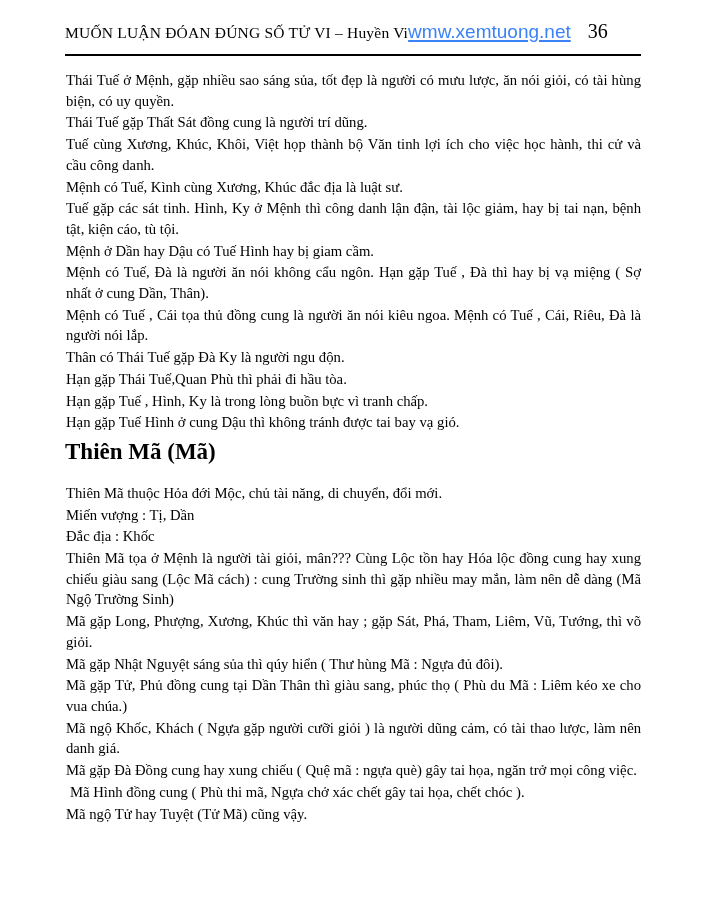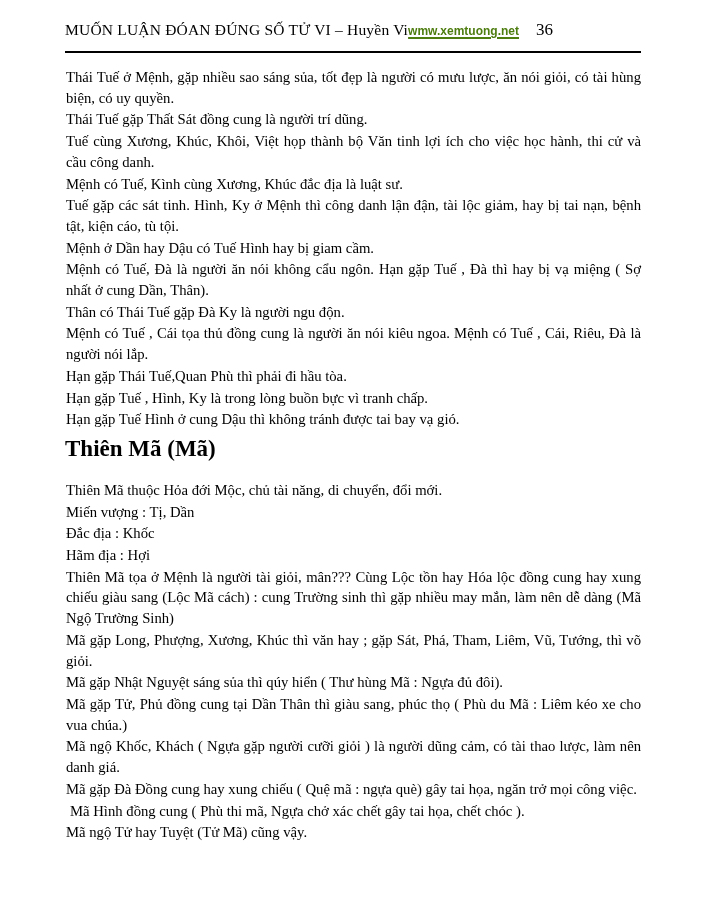--- a/index.html
+++ b/index.html
@@ -26,31 +26,31 @@
     letter-spacing: 0.2px;
     white-space: nowrap;
   }
   .header-right {
     display: flex;
     align-items: baseline;
     white-space: nowrap;
   }
   .site-link {
     font-family: "Liberation Sans", "DejaVu Sans", sans-serif;
-    font-size: 12px;
-    font-weight: bold;
-    color: #4d7c0f;
+    font-size: 19px;
+    font-weight: normal;
+    color: #3b82f6;
     text-decoration: underline;
     text-decoration-thickness: 2px;
     text-underline-offset: 2px;
     cursor: pointer;
   }
   .page-number {
     font-family: "Liberation Serif", "DejaVu Serif", serif;
-    font-size: 17px;
+    font-size: 20px;
     margin-left: 17px;
   }
   .rule {
     border-top: 2px solid #000000;
     margin: 11px 64px 0 65px;
   }
   .content {
     padding: 13px 63px 0 65px;
     font-family: "Liberation Serif", "DejaVu Serif", serif;
     font-size: 14.7px;
@@ -88,32 +88,31 @@
   <div class="rule"></div>
 
   <main class="content">
     <p>Thái Tuế ở Mệnh, gặp nhiều sao sáng sủa, tốt đẹp là người có mưu lược, ăn nói giỏi, có tài hùng biện, có uy quyền.</p>
     <p>Thái Tuế gặp Thất Sát đồng cung là người trí dũng.</p>
     <p>Tuế cùng Xương, Khúc, Khôi, Việt họp thành bộ Văn tinh lợi ích cho việc học hành, thi cử và cầu công danh.</p>
     <p>Mệnh có Tuế, Kình cùng Xương, Khúc đắc địa là luật sư.</p>
     <p>Tuế gặp các sát tinh. Hình, Ky ở Mệnh thì công danh lận đận, tài lộc giảm, hay bị tai nạn, bệnh tật, kiện  cáo, tù tội.</p>
     <p>Mệnh ở Dần hay Dậu có Tuế Hình hay bị giam cầm.</p>
     <p>Mệnh có Tuế, Đà là người ăn nói không cẩu ngôn. Hạn gặp Tuế , Đà thì hay bị vạ miệng ( Sợ nhất ở cung Dần, Thân).</p>
+    <p>Mệnh có Tuế , Cái tọa thủ đồng cung là người ăn nói kiêu ngoa. Mệnh có Tuế , Cái, Riêu, Đà là người nói lắp.</p>
     <p>Thân có Thái Tuế gặp Đà Ky là người ngu độn.</p>
-    <p>Mệnh có Tuế , Cái tọa thủ đồng cung là người ăn nói kiêu ngoa. Mệnh có Tuế , Cái, Riêu, Đà là người nói lắp.</p>
     <p>Hạn gặp Thái Tuế,Quan Phù thì phải đi hầu tòa.</p>
     <p>Hạn gặp Tuế , Hình, Ky là trong lòng buồn bực vì tranh chấp.</p>
     <p>Hạn gặp Tuế Hình ở cung Dậu thì không tránh được tai bay vạ gió.</p>
 
     <h1 class="section-heading">Thiên Mã (Mã)</h1>
 
     <p>Thiên Mã thuộc Hỏa đới Mộc, chủ tài năng, di chuyển, đổi mới.</p>
     <p>Miến vượng : Tị, Dần</p>
     <p>Đắc địa : Khốc</p>
-    <p>Hãm địa : Hợi</p>
     <p>Thiên Mã tọa ở Mệnh là người tài giỏi, mân??? Cùng Lộc tồn hay Hóa lộc đồng cung hay xung chiếu giàu sang (Lộc Mã cách) : cung Trường sinh thì gặp nhiều may mắn, làm nên dễ dàng (Mã Ngộ Trường Sinh)</p>
     <p>Mã gặp Long, Phượng, Xương, Khúc thì văn hay ; gặp Sát, Phá, Tham, Liêm, Vũ, Tướng, thì võ giỏi.</p>
     <p>Mã gặp Nhật Nguyệt sáng sủa thì  qúy hiển ( Thư hùng Mã : Ngựa đủ đôi).</p>
     <p>Mã gặp Tử, Phủ đồng cung tại Dần Thân thì giàu sang, phúc thọ ( Phù du Mã : Liêm kéo xe cho vua chúa.)</p>
     <p>Mã ngộ Khốc, Khách ( Ngựa gặp người cưỡi giỏi ) là người dũng cảm, có tài thao lược, làm nên danh giá.</p>
     <p>Mã gặp Đà Đồng cung hay xung chiếu ( Quệ mã : ngựa què) gây tai họa, ngăn trở mọi công việc.</p>
     <p class="indent-sm">Mã Hình đồng cung ( Phù thi mã, Ngựa chở xác chết gây tai họa, chết chóc ).</p>
     <p>Mã ngộ Tử hay Tuyệt (Tử Mã)  cũng vậy.</p>
   </main>
 

